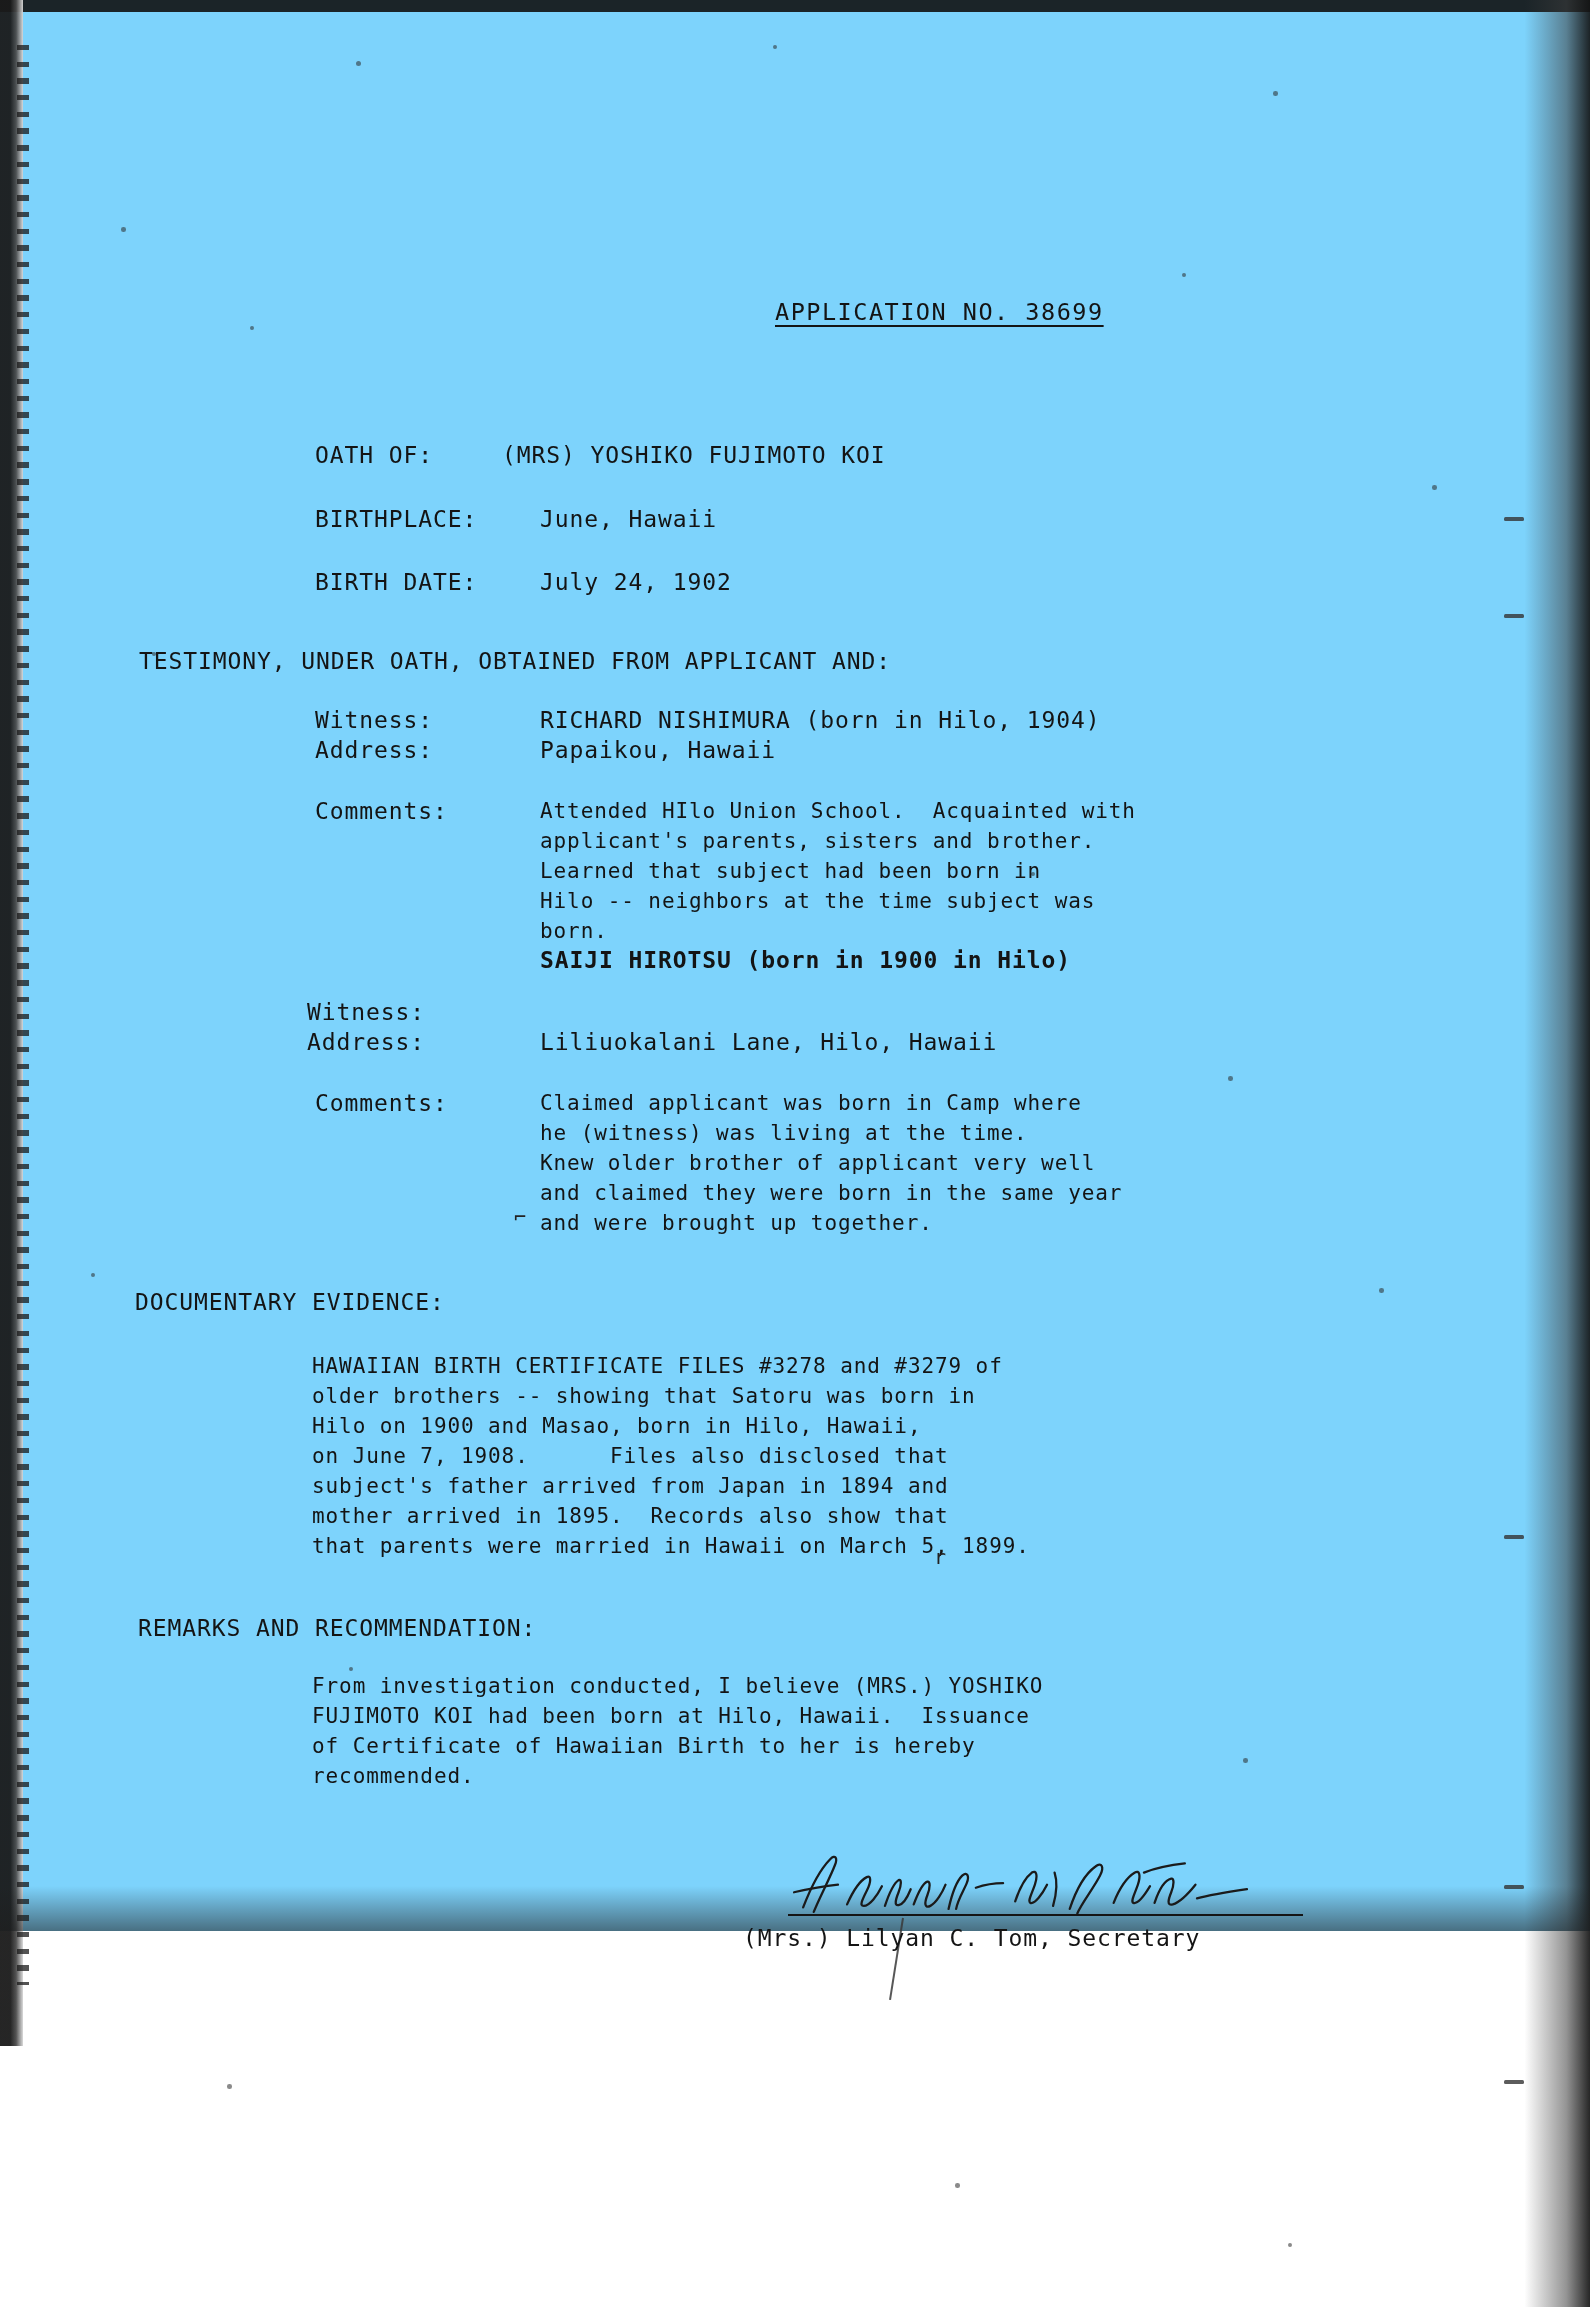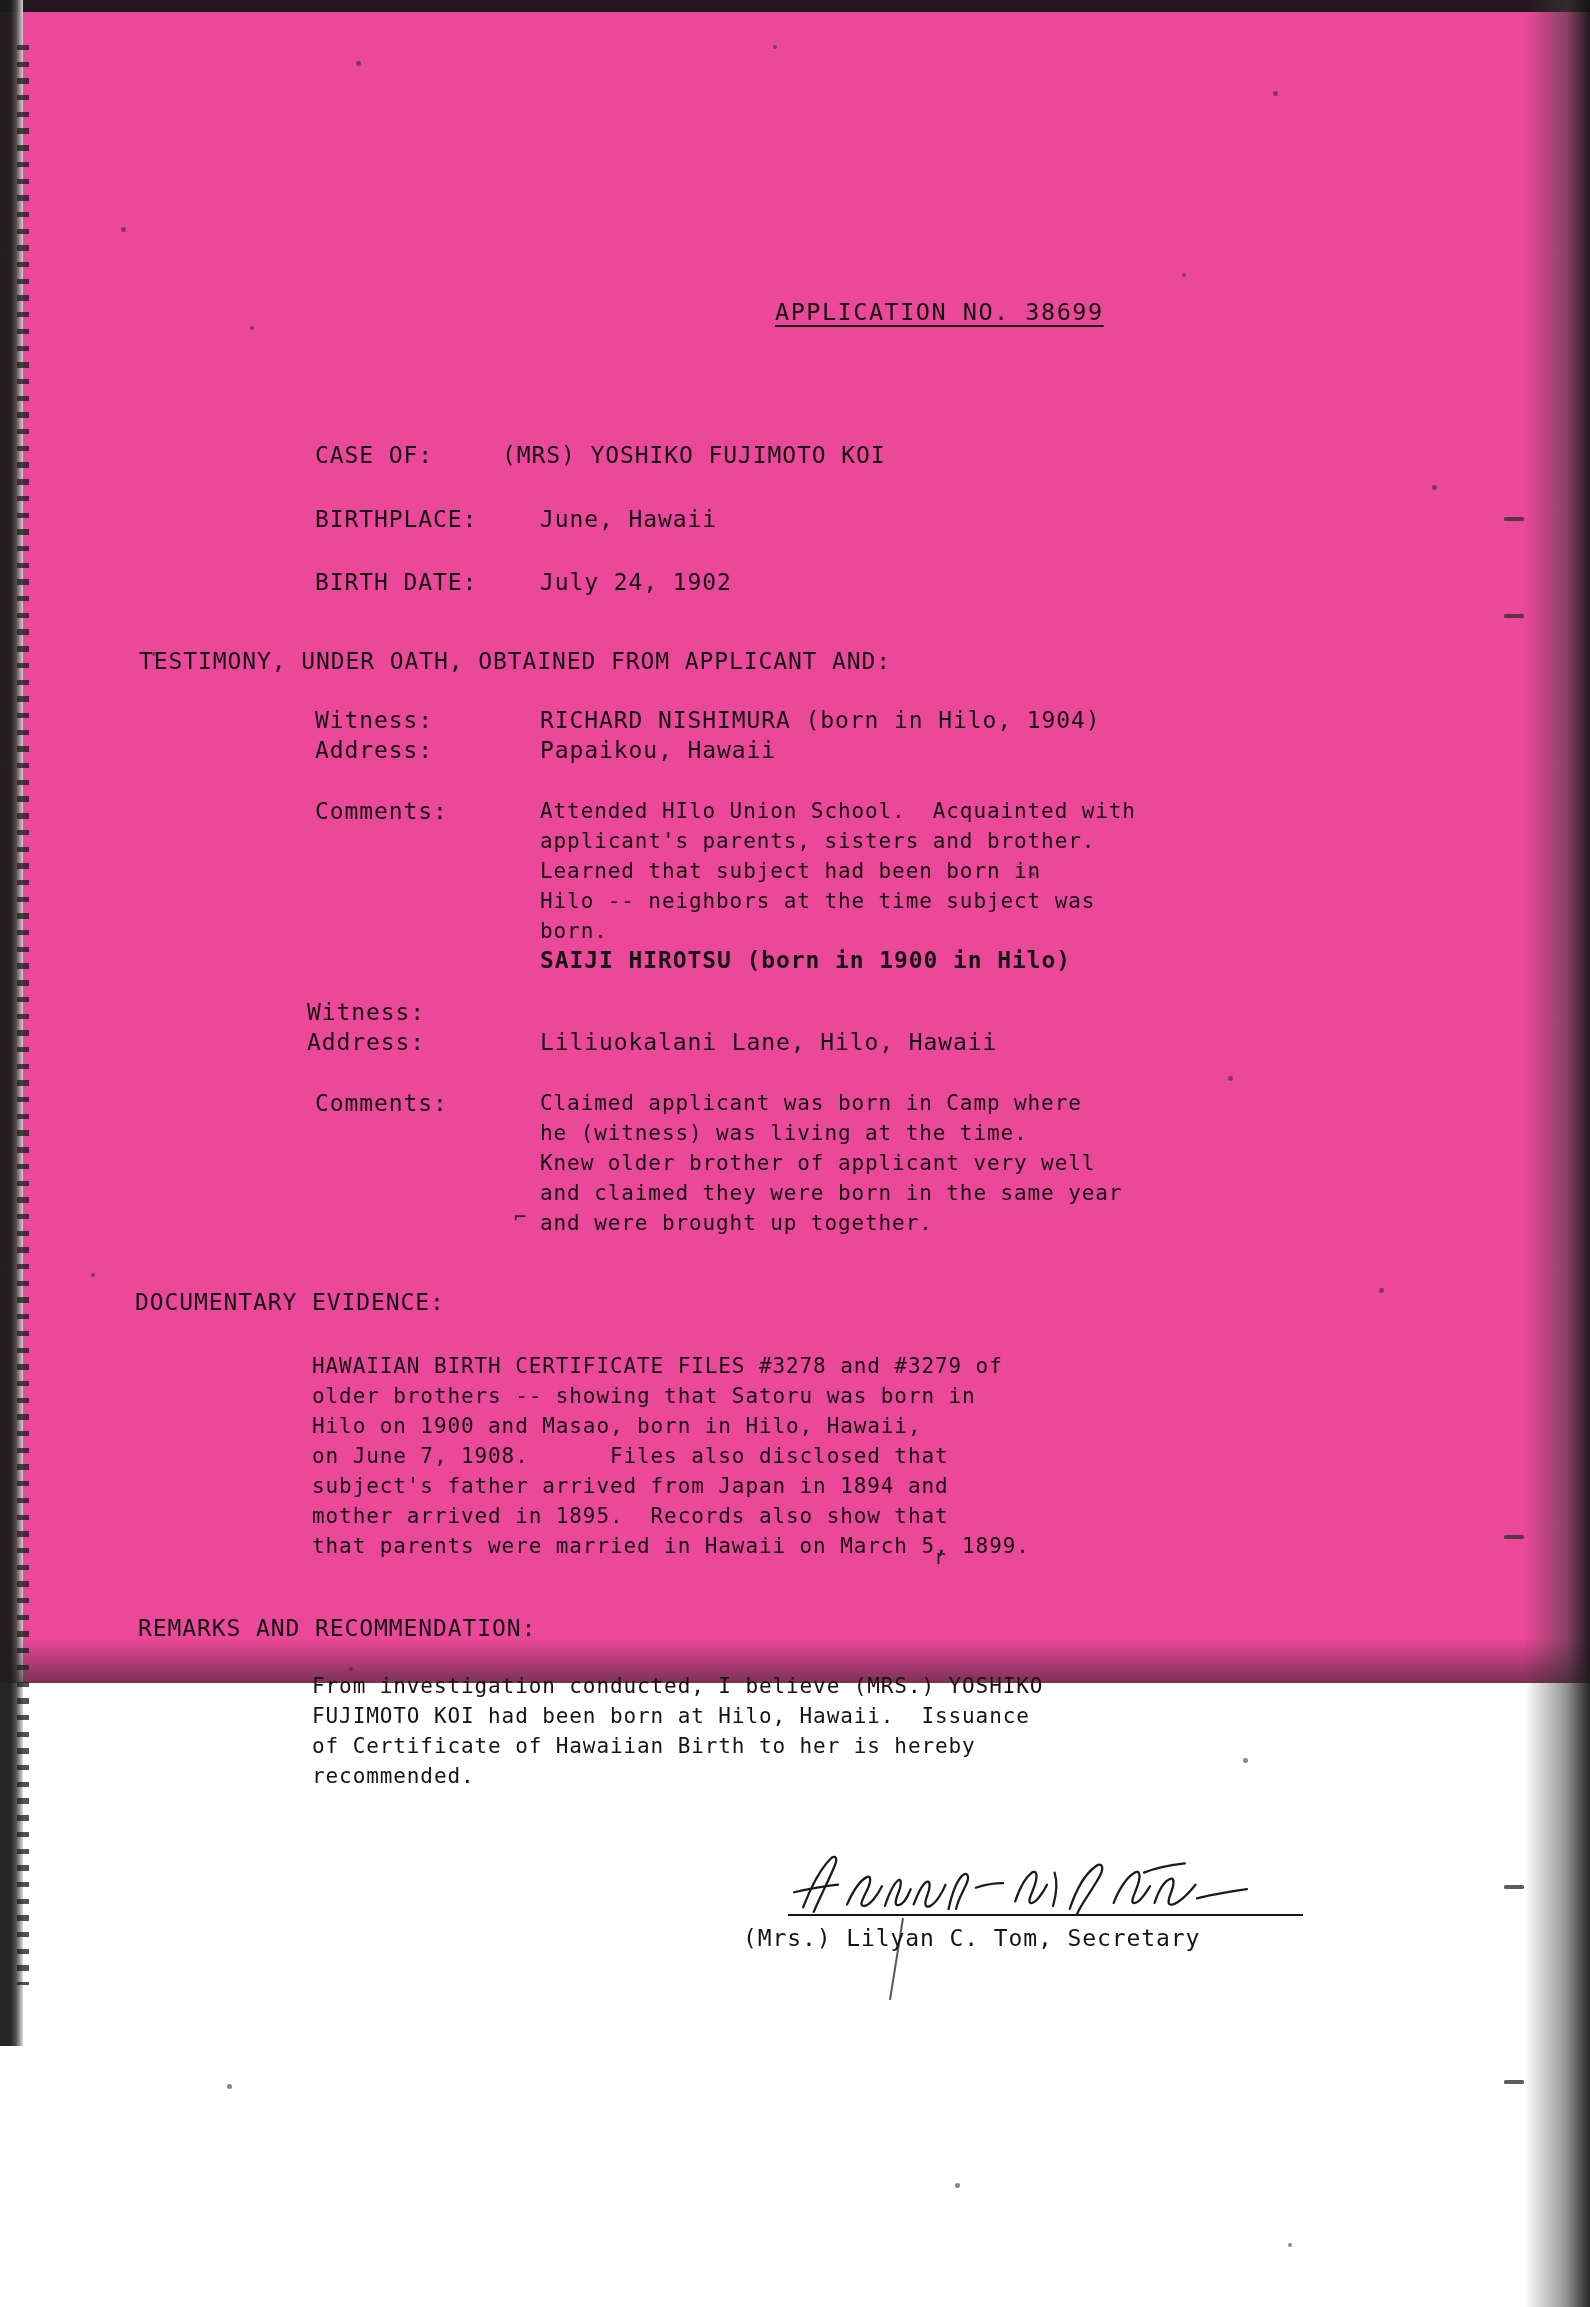--- a/index.html
+++ b/index.html
@@ -13,22 +13,22 @@
     position: relative;
     overflow: hidden;
     font-family: "DejaVu Sans Mono", monospace;
   }
 
   
   .page {
     position: absolute;
     left: 0; top: 0;
     width: 1590px;
-    height: 1683px;
-    background: #ec4899;
+    height: 1931px;
+    background: #7dd3fc;
   }
   .edge-left-black {
     position: absolute;
     left: 0; top: 0;
     width: 23px; height: 2046px;
     background: linear-gradient(90deg, #1a1a1a 0%, #1a1a1a 45%, #4a4a4a 70%, #d8d8d8 100%);
     opacity: .95;
   }
   .edge-left-noise {
     position: absolute;
@@ -175,21 +175,21 @@
   <div class="dash" style="left:1504px; top:517px; width:20px;"></div>
   <div class="dash" style="left:1504px; top:614px; width:20px;"></div>
   <div class="dash" style="left:1504px; top:1535px; width:20px;"></div>
   <div class="dash" style="left:1504px; top:1885px; width:20px;"></div>
   <div class="dash" style="left:1504px; top:2080px; width:20px;"></div>
 
   <div class="doc">
 
     <div class="t title" style="left:775px; top:297px;">APPLICATION NO. 38699</div>
 
-    <div class="t" style="left:315px; top:440px;">CASE OF:</div>
+    <div class="t" style="left:315px; top:440px;">OATH OF:</div>
     <div class="t" style="left:502px; top:440px;">(MRS) YOSHIKO FUJIMOTO KOI</div>
 
     <div class="t" style="left:315px; top:504px;">BIRTHPLACE:</div>
     <div class="t" style="left:540px; top:504px;">June, Hawaii</div>
 
     <div class="t" style="left:315px; top:567px;">BIRTH DATE:</div>
     <div class="t" style="left:540px; top:567px;">July 24, 1902</div>
 
     <div class="t" style="left:139px; top:646px;">TESTIMONY, UNDER OATH, OBTAINED FROM APPLICANT AND:</div>
 

